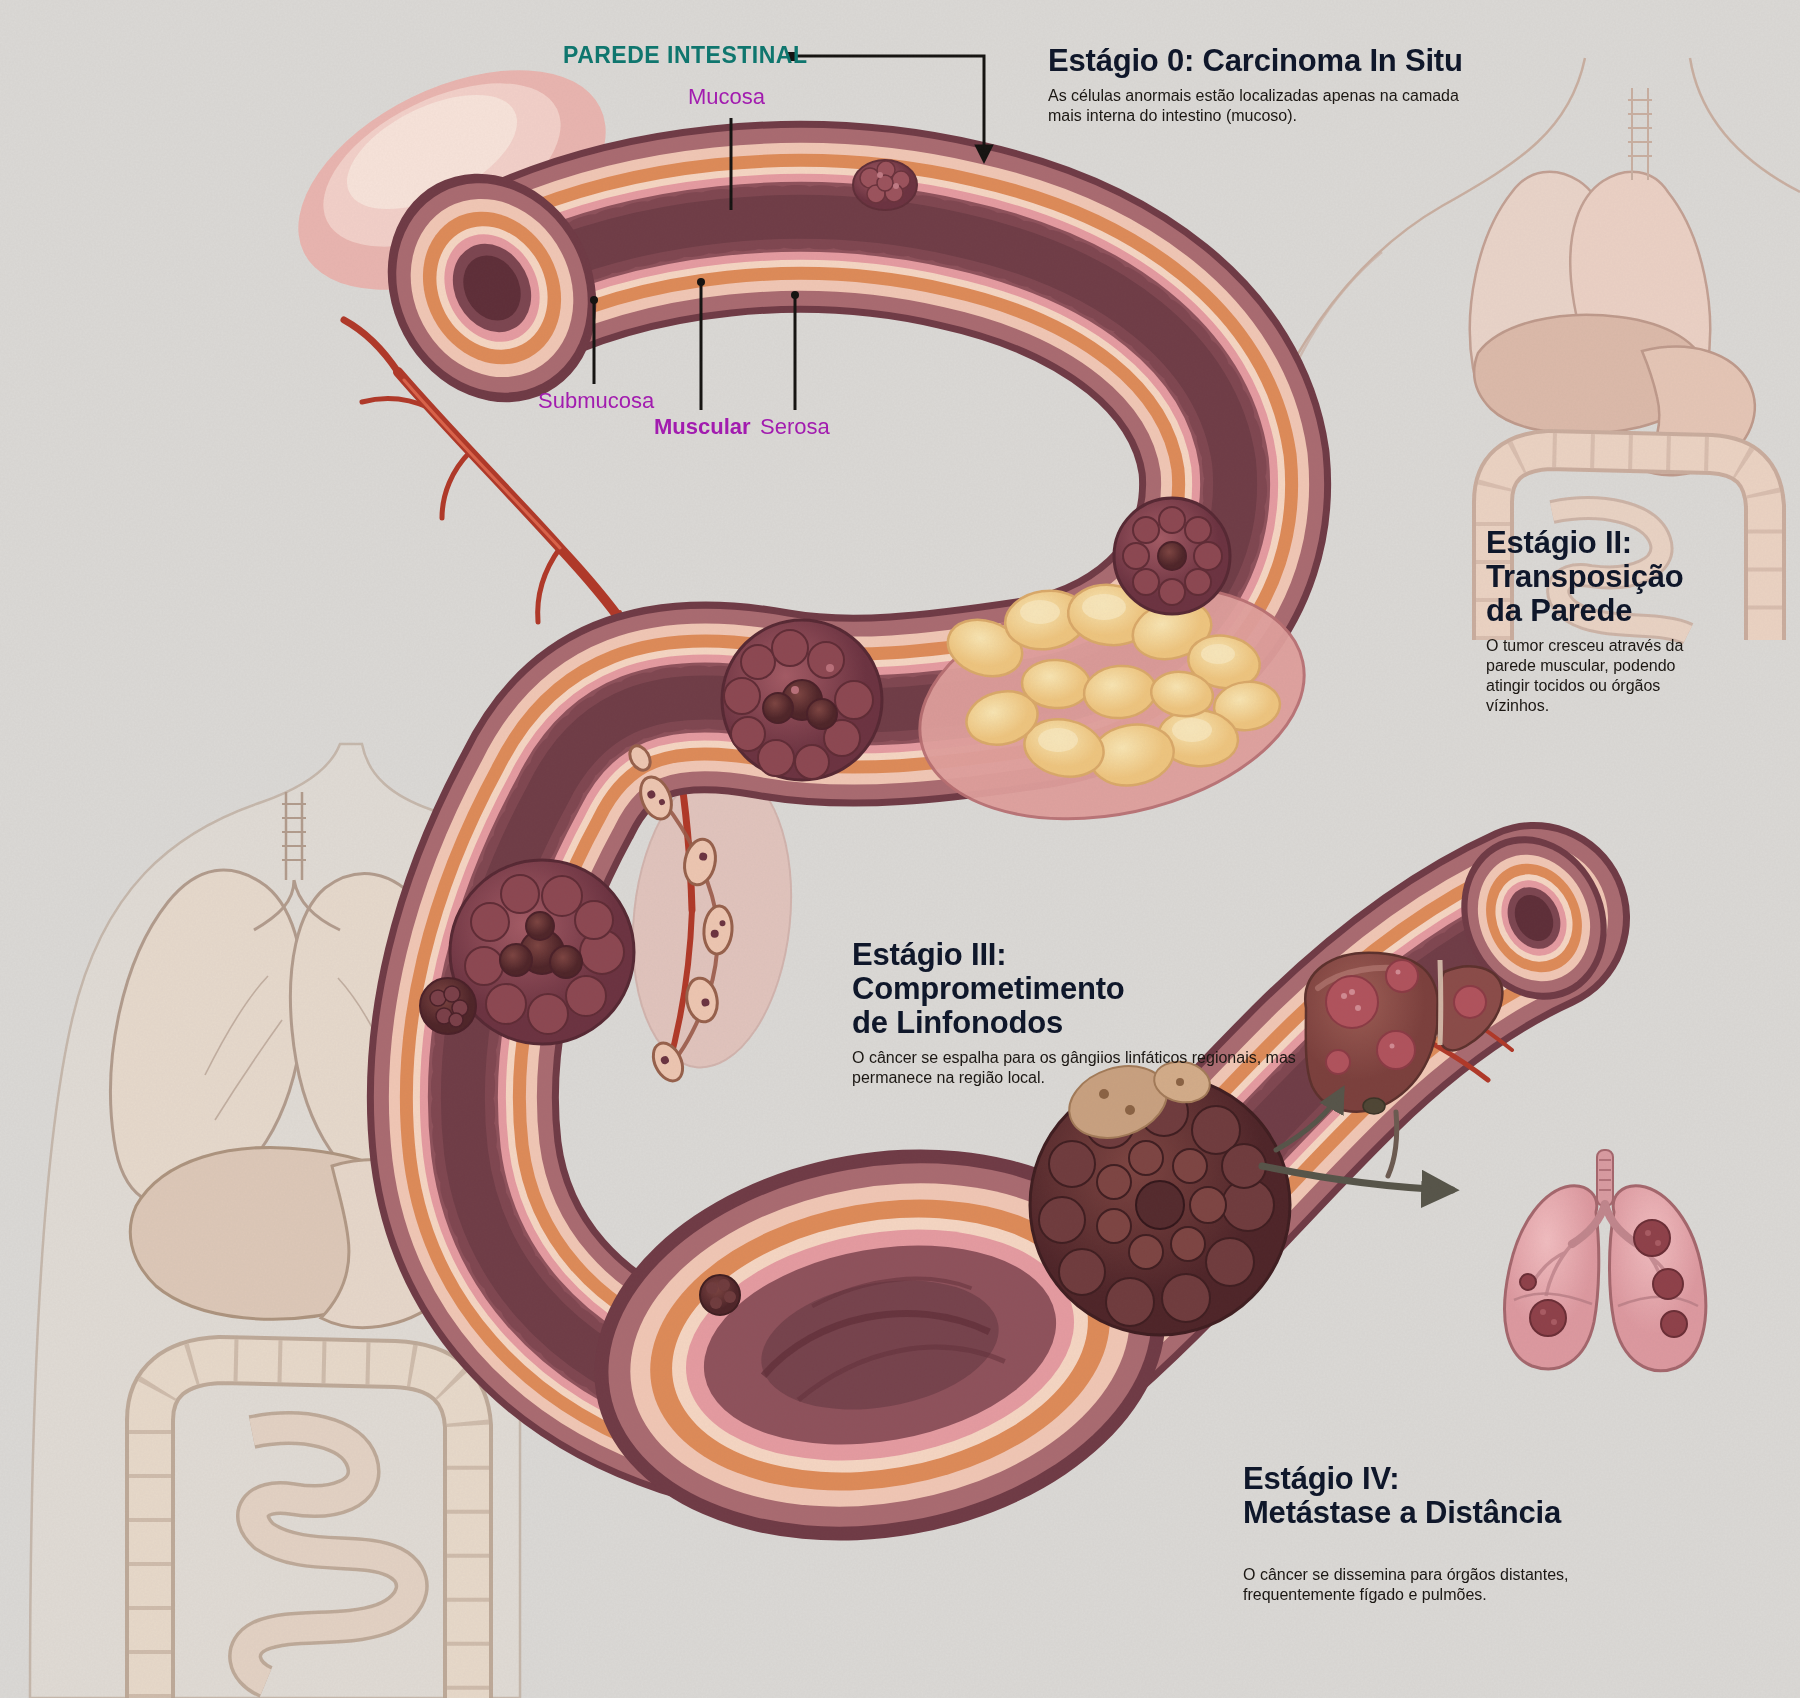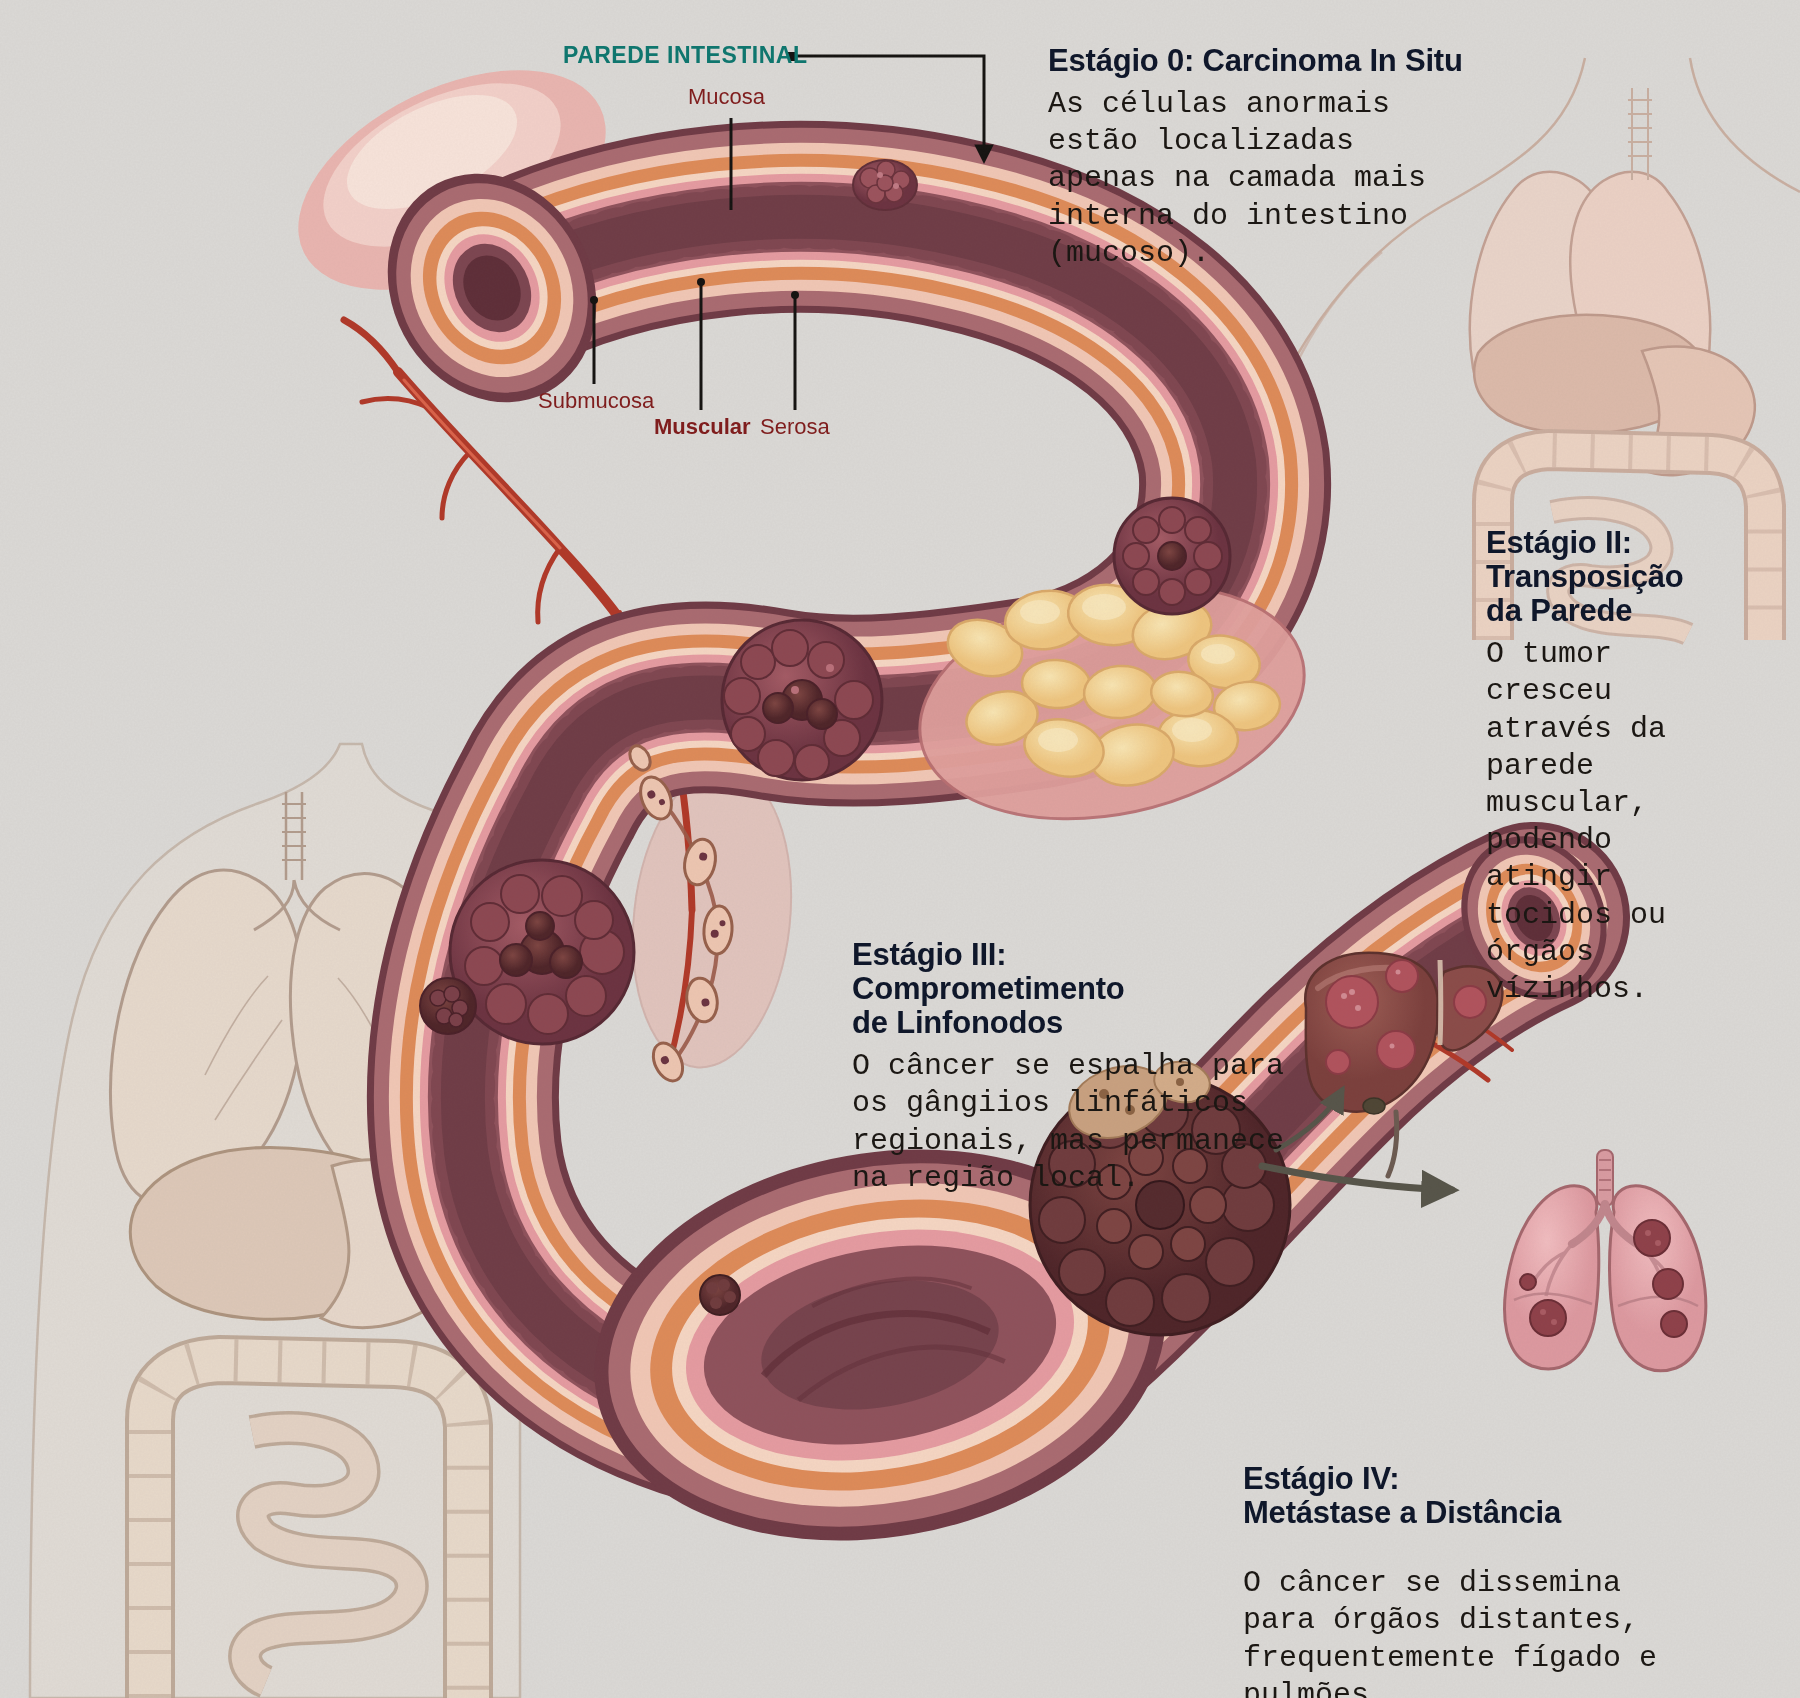--- a/index.html
+++ b/index.html
@@ -5,31 +5,31 @@
   html,body{margin:0;padding:0;background:#c9c7c5;}
   .canvas{
     position:relative;
     width:1800px;height:1698px;
     background:#dad8d5;
     overflow:hidden;
     font-family:"Liberation Sans", sans-serif;
     color:#1b1713;
   }
   .art{position:absolute;left:0;top:0;width:1800px;height:1698px;}
-  .lbl{position:absolute;font-size:22px;color:#7f1d1d;white-space:nowrap;}
+  .lbl{position:absolute;font-size:22px;color:#a21caf;white-space:nowrap;}
   .lbl.title{font-weight:bold;font-size:23px;letter-spacing:.5px;color:#0f766e;}
   #lbl-parede{left:563px;top:42px;}
   #lbl-mucosa{left:688px;top:84px;}
   #lbl-submucosa{left:538px;top:388px;}
   #lbl-muscular{left:654px;top:414px;font-weight:bold;}
   #lbl-serosa{left:760px;top:414px;}
   .stage{position:absolute;}
   .stage h2{margin:0 0 8px 0;font-size:31px;line-height:1.1;font-weight:bold;color:#0f172a;letter-spacing:-.2px;}
   .stage h2 span{display:block;}
-  .stage p{margin:0;font-size:30px;line-height:1.24;color:#1b1713;font-family:Liberation Mono, monospace;}
+  .stage p{margin:0;font-size:16px;line-height:1.24;color:#1b1713;}
   #stage-0{left:1048px;top:44px;}   #stage-0 p{width:432px;}
   #stage-1{left:793px;top:452px;}   #stage-1 p{width:392px;}
   #stage-2{left:1486px;top:526px;}  #stage-2 p{width:202px;}
   #stage-3{left:852px;top:938px;}   #stage-3 p{width:472px;}
   #stage-4{left:1243px;top:1462px;} #stage-4 p{width:438px;margin-top:35px;}
 </style>
 </head>
 <body>
 
 <div class="canvas">

